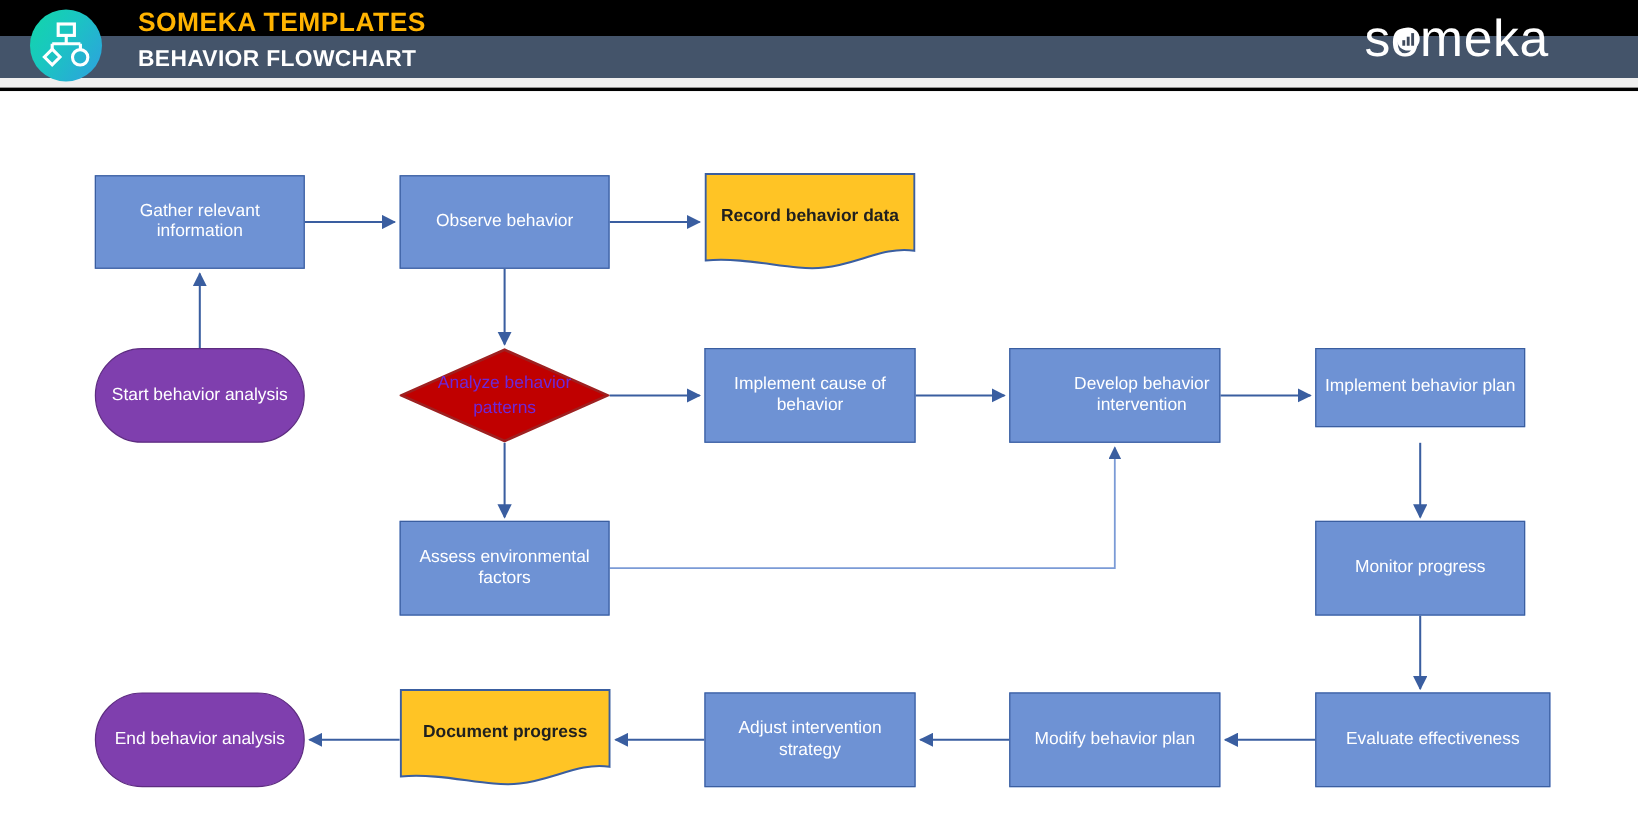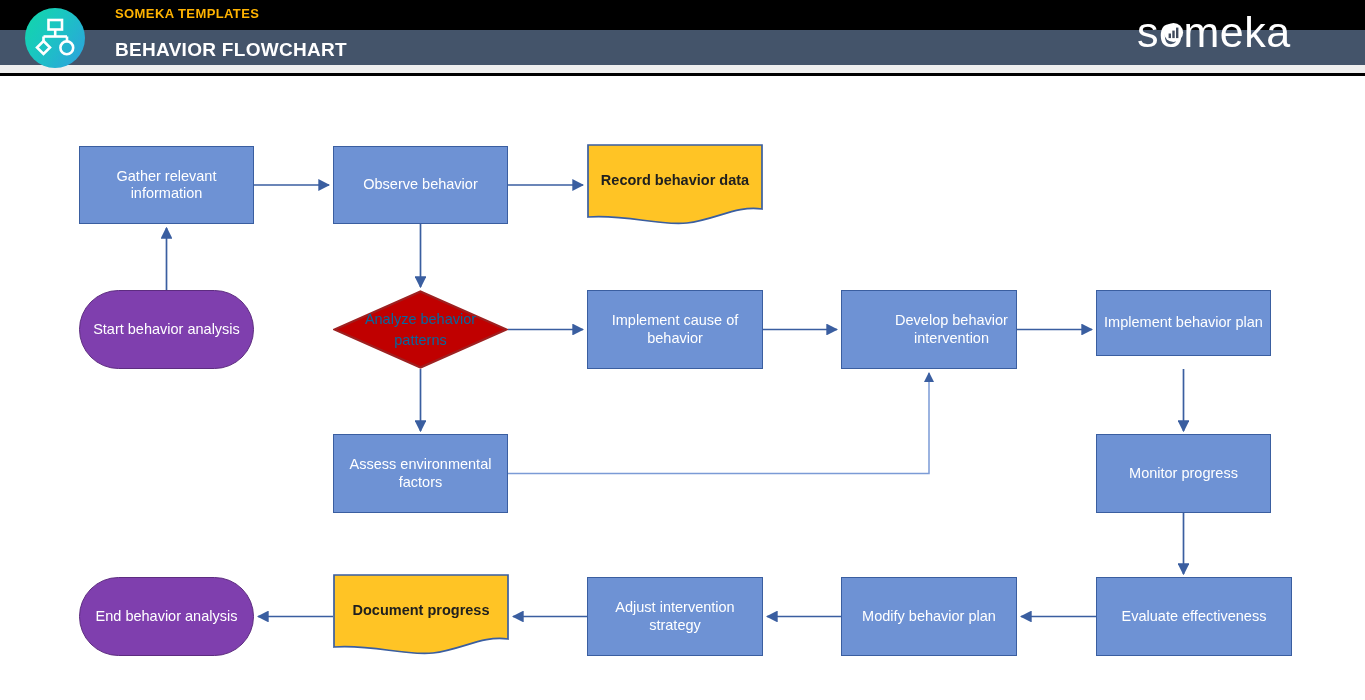--- a/index.html
+++ b/index.html
@@ -47,21 +47,21 @@
     width: 60px; height: 60px;
     border-radius: 50%;
     background: linear-gradient(125deg, #12d7a8 0%, #19c7c0 40%, #2f9fe0 100%);
     z-index: 5;
   }
   .brand-logo svg { display: block; }
 
   .templates-label {
     position: absolute;
     left: 115px; top: 6px;
-    font-size: 13px;
+    font-size: 22px;
     font-weight: bold;
     letter-spacing: 0.4px;
     color: #ffb300;
     z-index: 6;
   }
   .chart-title {
     position: absolute;
     left: 115px; top: 39px;
     font-size: 19px;
     font-weight: bold;
@@ -113,21 +113,21 @@
   }
   .node.terminator {
     background: #7f3fae;
     border: 1.6px solid #5d2c80;
     color: #ffffff;
     border-radius: 60px;
   }
   .node.decision {
     background: transparent;
     border: none;
-    color: #0369a1;
+    color: #6d28d9;
   }
   .node.decision .diamond-svg {
     position: absolute;
     left: 0; top: 0;
   }
   .node.decision .lbl {
     position: relative;
     z-index: 2;
     line-height: 1.42;
   }

